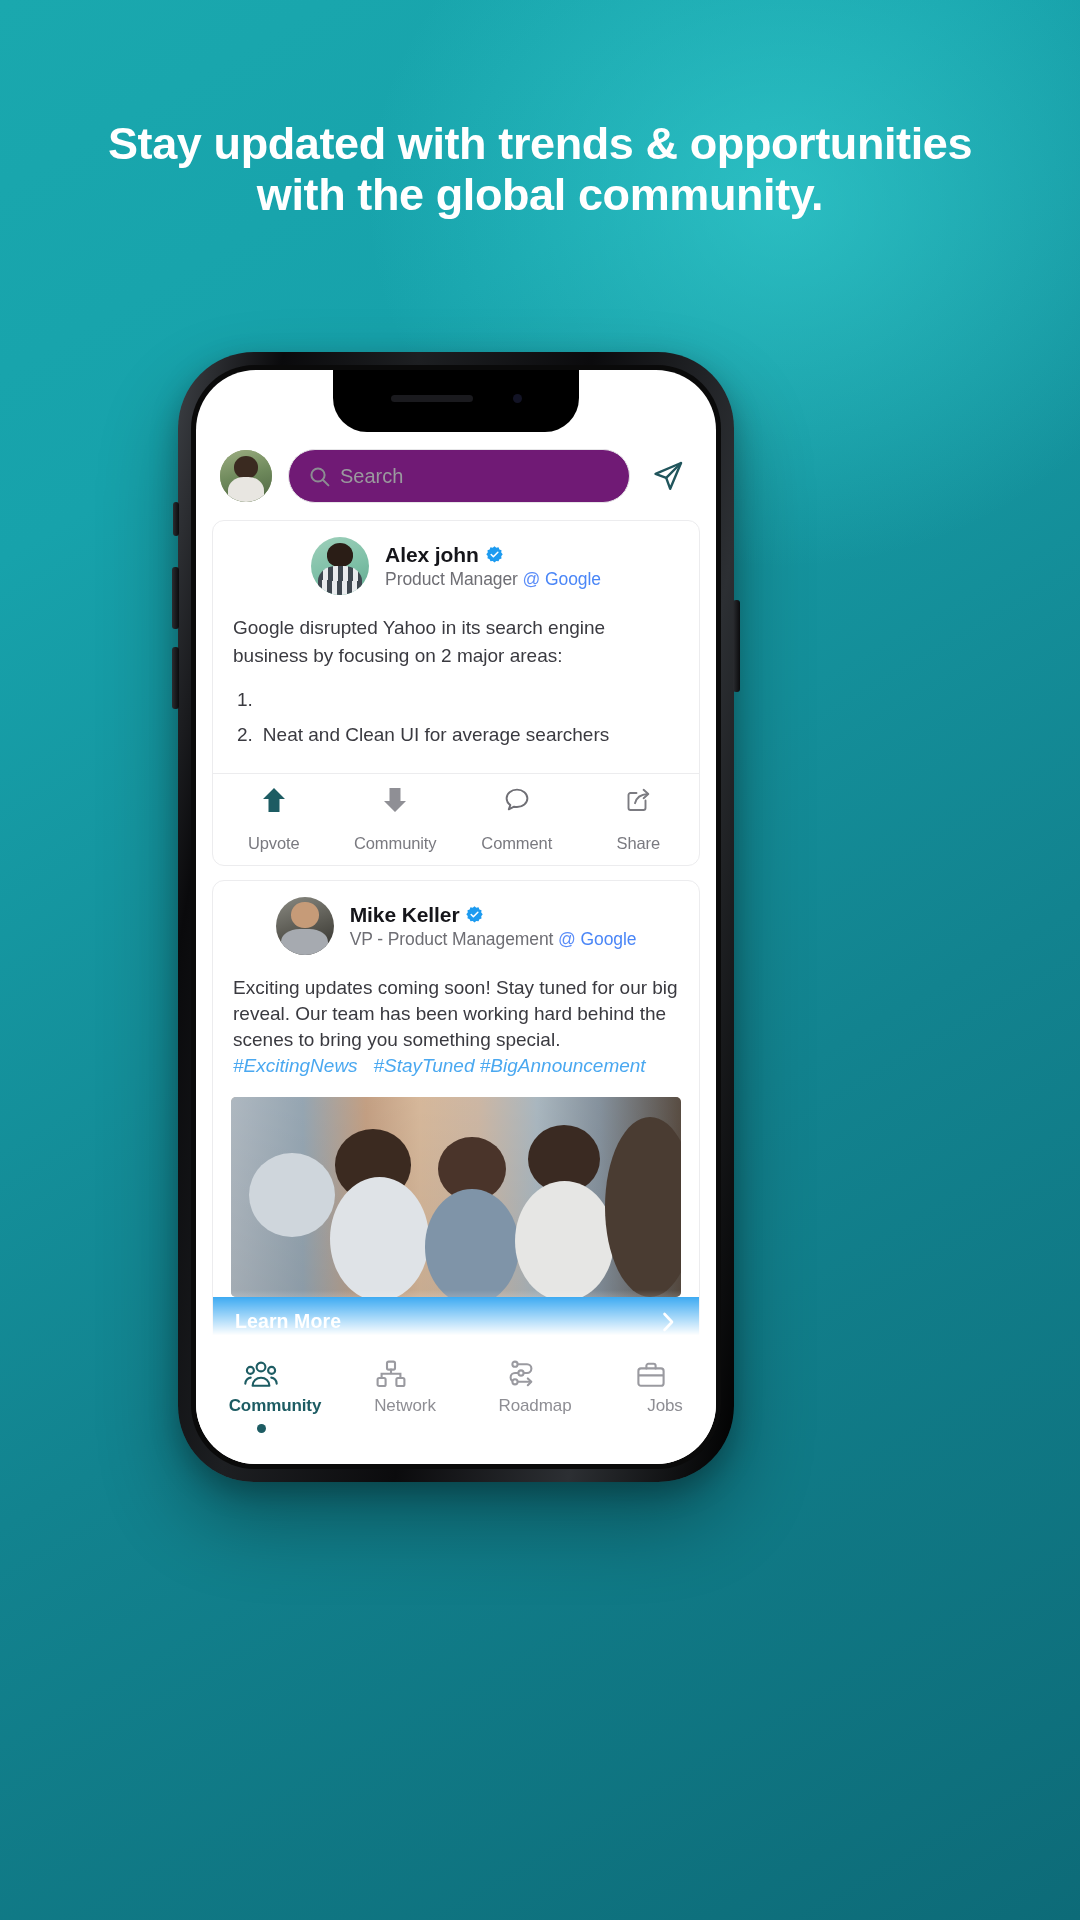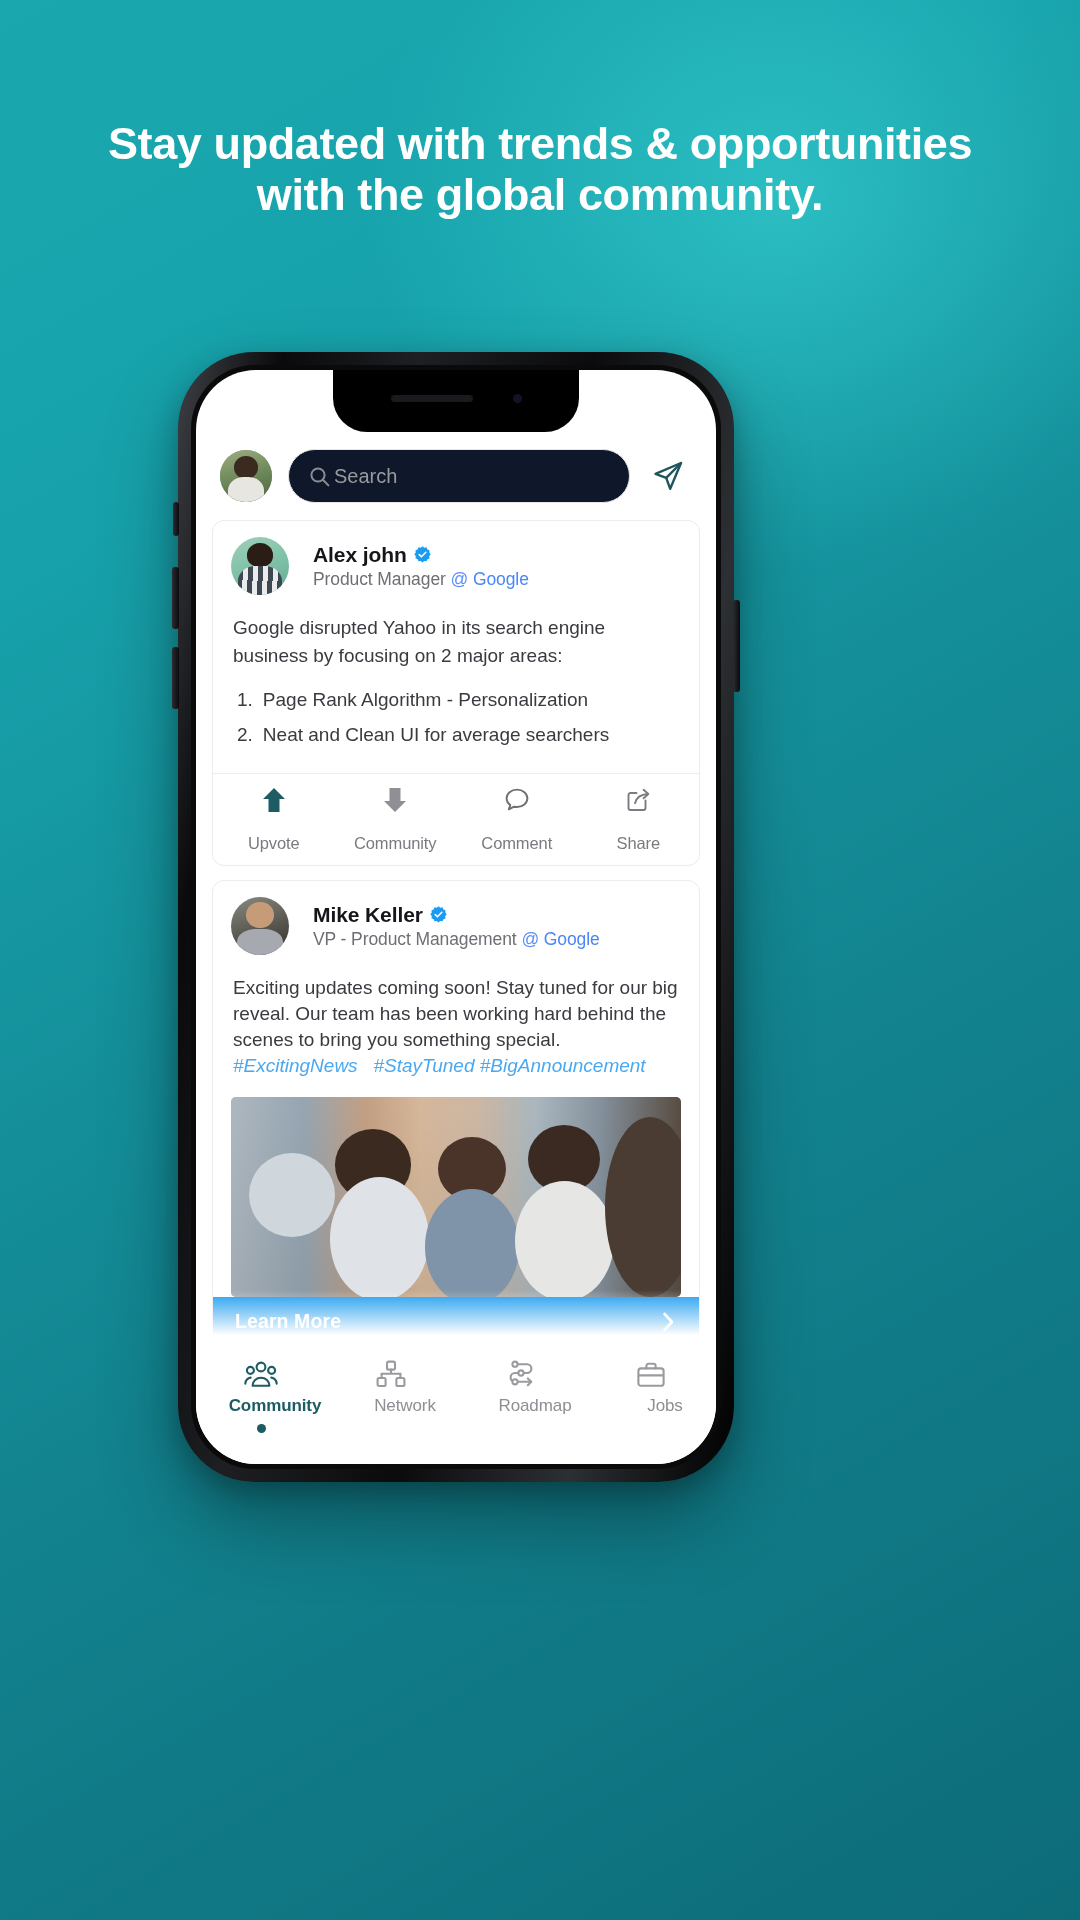--- a/index.html
+++ b/index.html
@@ -172,23 +172,23 @@
     background: #8a9a6e;
     position: relative;
   }
   .searchbox {
     flex: 1;
     height: 54px;
     border: 1.5px solid #e6e6e8;
     border-radius: 27px;
     display: flex;
     align-items: center;
-    gap: 4px;
+    gap: 10px;
     padding: 0 20px;
-    background: #0f172a;
+    background: #701a75;
   }
   .search-ph {
     font-size: 20px;
     color: #9a9a9e;
   }
   .send-btn {
     width: 44px; height: 44px;
     flex: 0 0 44px;
     display: flex; align-items: center; justify-content: center;
   }
@@ -204,22 +204,23 @@
   .card {
     background: #fff;
     border: 1.5px solid #ececee;
     border-radius: 12px;
     margin-bottom: 14px;
     overflow: hidden;
   }
   .card-head {
     display: flex;
     align-items: center;
-    gap: 24px;
+    gap: 16px;
     padding: 16px 18px 14px 18px;
+    justify-content: center;
   }
   .pfp {
     width: 58px; height: 58px;
     flex: 0 0 58px;
     border-radius: 50%;
     overflow: hidden;
     position: relative;
   }
   .card-ident { min-width: 0; }
   .name-row {
@@ -449,21 +450,20 @@
             </div>
           </div>
         </div>
 
         <div class="card-body">
           <p>Google disrupted Yahoo in its search engine</p>
           <p>business by focusing on 2 major areas:</p>
           <div class="ol">
             <div class="ol-item">
               <span class="ol-num">1.</span>
-              <span>Page Rank Algorithm - Personalization</span>
             </div>
             <div class="ol-item">
               <span class="ol-num">2.</span>
               <span>Neat and Clean UI for average searchers</span>
             </div>
           </div>
         </div>
 
         <div class="actions">
           <div class="act">

